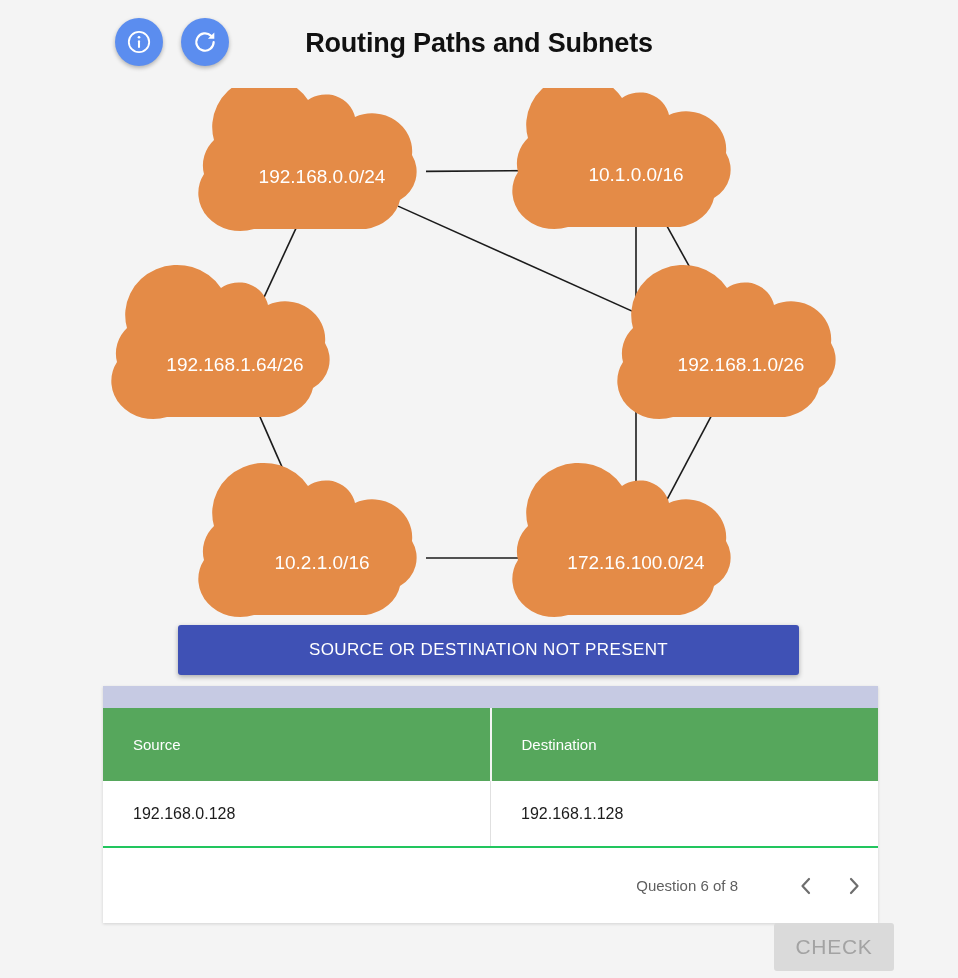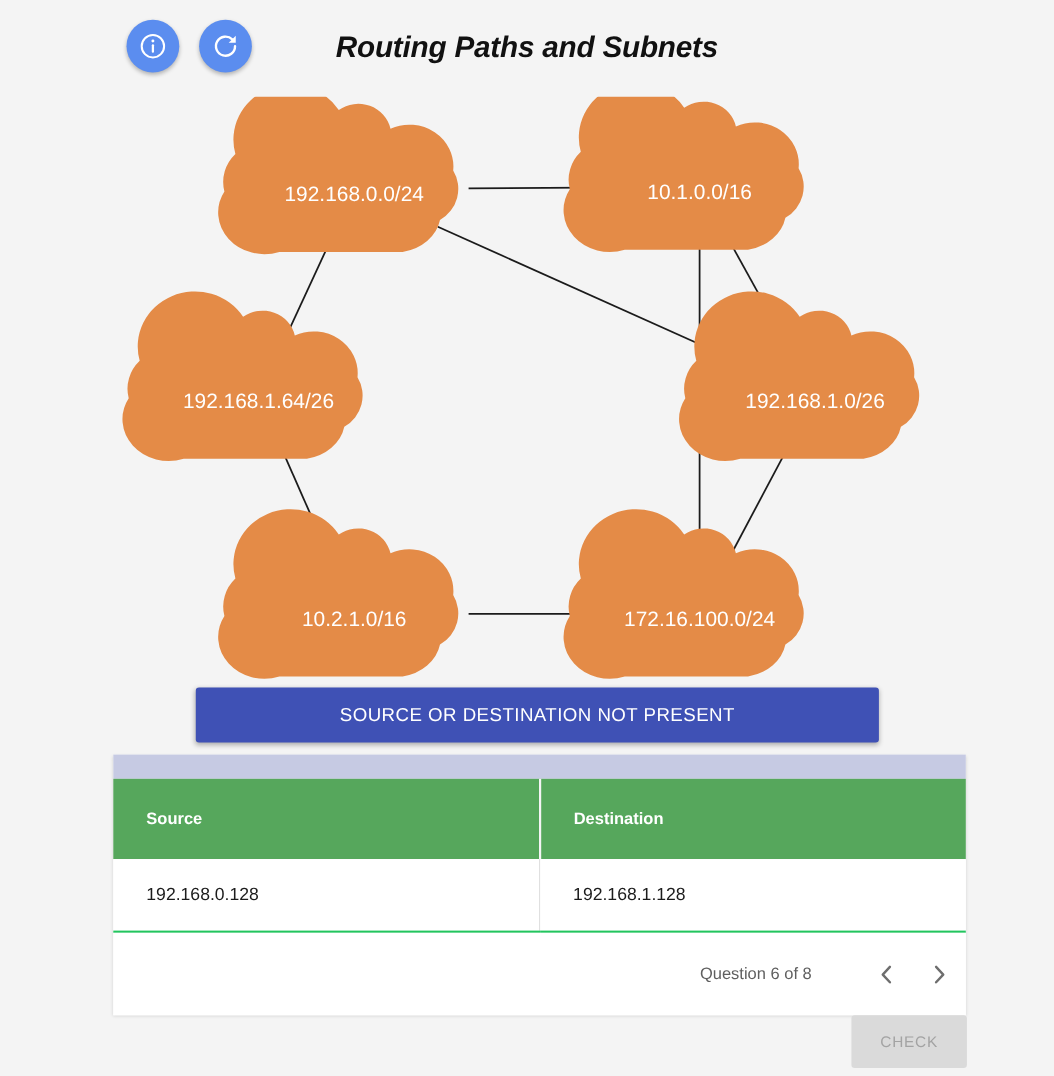--- a/index.html
+++ b/index.html
@@ -45,21 +45,20 @@
   #page-title {
     position: absolute;
     left: 0;
     top: 28px;
     width: 958px;
     text-align: center;
     font-size: 27px;
     font-weight: bold;
     color: #111111;
     letter-spacing: -0.2px;
-    font-style: italic;
   }
 
   
   #network-graph {
     position: absolute;
     left: 0;
     top: 88px;
     width: 866px;
     height: 530px;
   }
@@ -108,21 +107,21 @@
   }
   #qa-table {
     width: 100%;
     border-collapse: collapse;
     table-layout: fixed;
   }
   #qa-table th {
     background: #56a75c;
     color: #ffffff;
     font-size: 15px;
-    font-weight: bold;
+    font-weight: normal;
     text-align: left;
     padding: 0 30px;
     height: 73px;
     border-right: 2px solid #f4f4f4;
   }
   #qa-table th:last-child { border-right: none; }
   #qa-table td {
     background: #ffffff;
     color: #1c1c1c;
     font-size: 16px;
@@ -155,28 +154,28 @@
     align-items: center;
     justify-content: center;
   }
   .nav-arrow svg { display:block; }
 
   
   #check-button {
     position: absolute;
     left: 774px;
     top: 923px;
-    width: 105px;
+    width: 120px;
     height: 48px;
     background: #dadada;
     color: #a3a3a3;
     border: none;
     border-radius: 3px;
     font-family: "Liberation Sans", sans-serif;
-    font-size: 14px;
+    font-size: 21px;
     letter-spacing: 0.7px;
     cursor: default;
   }
 </style>
 </head>
 <body>
 
 <div id="header">
 
   <button class="round-btn" id="info-btn" aria-label="Info">

